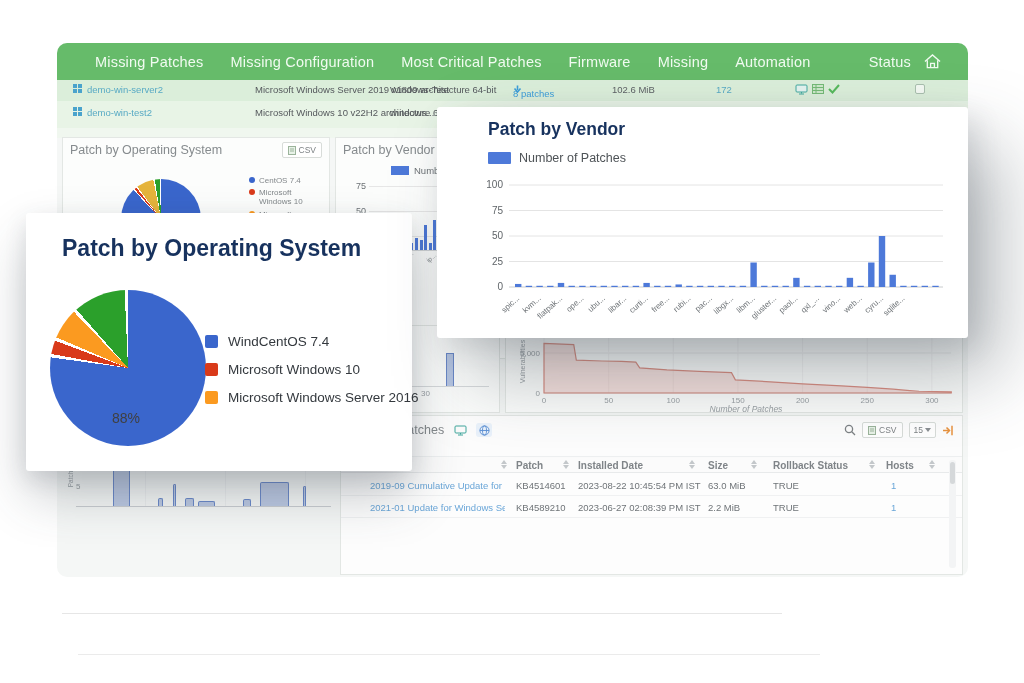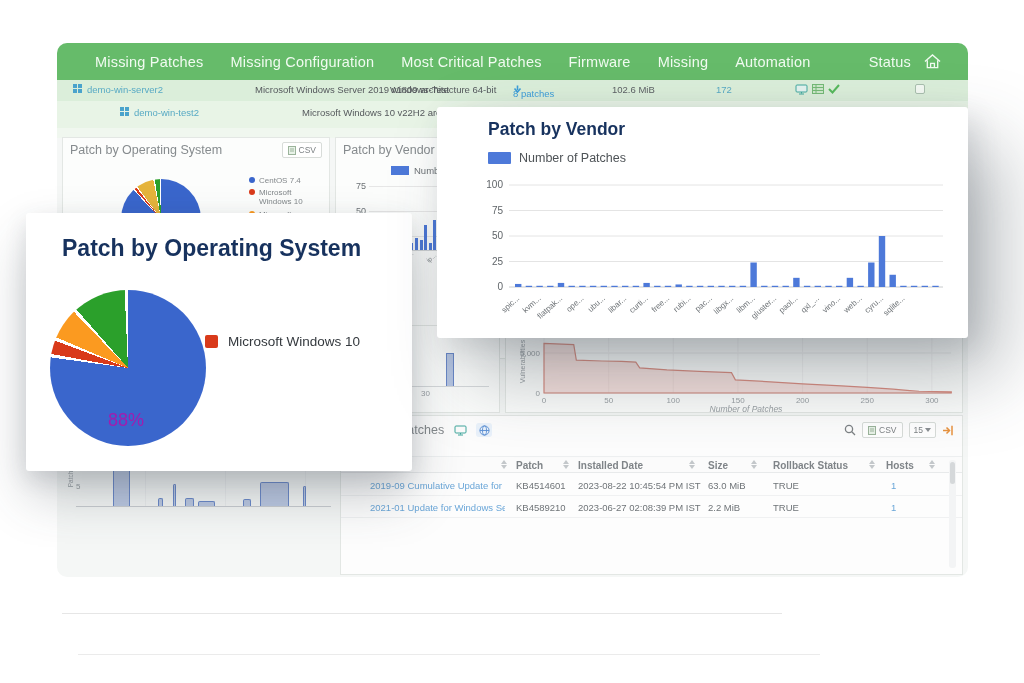--- a/index.html
+++ b/index.html
@@ -15,21 +15,21 @@
   .navbar .nav-item{margin-right:27px;white-space:nowrap;cursor:pointer;}
   .navbar .spacer{flex:1;}
   .navbar .status{margin-right:12px;}
 
   
   .hrow{position:absolute;left:0;width:100%;font-size:9.5px;}
   .hrow1{top:37px;height:21px;background:#dbeeda;}
   .hrow2{top:58px;height:27px;background:#e8f4e6;}
   .hstrip{top:85px;height:10px;background:#f0f7ef;position:absolute;left:0;width:100%;}
   .hrow span,.hrow .ic{position:absolute;top:4px;white-space:nowrap;}
-  .hrow2 span,.hrow2 .ic{top:6px;margin-left:47px;}
+  .hrow2 span,.hrow2 .ic{top:6px;}
   .c-name{left:30px;color:#58aac4;}
   .c-os{left:198px;color:#55595d;}
   .c-group{left:333px;color:#53575b;}
   .c-patches{left:456px;color:#3d9ed9;}
   .c-size{left:555px;color:#5d6165;}
   .c-count{left:659px;color:#58aac4;}
   .win-ic{left:16px;width:9px;height:9px;display:grid;grid-template-columns:4px 4px;gap:1px;}
   .win-ic i{background:#4aa3cc;}
   .ic-monitor{left:738px;} .ic-grid{left:755px;} .ic-check{left:771px;}
   .chk{left:858px;width:10px;height:10px;border:1.4px solid #a9bfae;border-radius:2px;background:#f2f8f2;}
@@ -105,21 +105,21 @@
   .mini-bars i{position:absolute;background:rgba(99,130,197,.40);border:1px solid #6a88c9;
     border-bottom:none;border-radius:2px 2px 0 0;bottom:12px;}
 
   
   .card{position:absolute;background:#fff;border-radius:3px;z-index:10;}
   .card-os{left:26px;top:213px;width:386px;height:258px;
     box-shadow:0 26px 50px -4px rgba(55,65,75,.30),0 8px 22px rgba(55,65,75,.13);}
   .card-os .title{position:absolute;left:36px;top:22px;font-size:23px;font-weight:bold;color:#17325e;}
   .big-pie{position:absolute;left:24px;top:77px;width:156px;height:156px;border-radius:50%;}
   .pie-label{position:absolute;left:58px;top:197px;width:84px;text-align:center;
-    color:#a21caf;font-size:18px;}
+    color:#404040;font-size:14px;}
   .os-legend{position:absolute;left:179px;top:114px;}
   .os-legend .li{display:flex;align-items:center;gap:10px;height:28px;
     font-size:13.5px;color:#34393e;white-space:nowrap;}
   .os-legend .sw{width:13px;height:13px;border-radius:2px;flex:0 0 13px;}
 
   .card-vendor{left:437px;top:107px;width:531px;height:231px;
     box-shadow:32px 38px 75px rgba(55,65,75,.35),8px 10px 28px rgba(55,65,75,.14);}
   .card-vendor .title{position:absolute;left:51px;top:12px;font-size:17.5px;font-weight:bold;color:#17325e;}
   .v-legend{position:absolute;left:51px;top:44px;display:flex;align-items:center;gap:8px;
     font-size:12.5px;color:#4e5357;}
@@ -398,22 +398,30 @@
       <div class="mini-base"></div>
     </div>
   </div>
 
   <div class="card card-os">
     <div class="title">Patch by Operating System</div>
     <div class="big-pie" id="big-pie" style="background: conic-gradient(rgb(58, 102, 204) 0deg, rgb(58, 102, 204) 277.854deg, rgb(255, 255, 255) 277.854deg, rgb(255, 255, 255) 280.354deg, rgb(217, 58, 26) 280.354deg, rgb(217, 58, 26) 290.597deg, rgb(255, 255, 255) 290.597deg, rgb(255, 255, 255) 293.097deg, rgb(251, 154, 32) 293.097deg, rgb(251, 154, 32) 316.084deg, rgb(255, 255, 255) 316.084deg, rgb(255, 255, 255) 318.584deg, rgb(43, 160, 43) 318.584deg, rgb(43, 160, 43) 357.5deg, rgb(255, 255, 255) 357.5deg, rgb(255, 255, 255) 360deg);"></div>
     <div class="pie-label">88%</div>
     <div class="os-legend">
       <div class="li">
+          <span class="sw" style="background: rgb(58, 102, 204);"></span>
+          <span>WindCentOS 7.4</span>
+        </div>
+      <div class="li">
           <span class="sw" style="background: rgb(217, 58, 26);"></span>
           <span>Microsoft Windows 10</span>
+        </div>
+      <div class="li">
+          <span class="sw" style="background: rgb(251, 154, 32);"></span>
+          <span>Microsoft Windows Server 2016</span>
         </div>
     </div>
   </div>
 
   <div class="card card-vendor">
     <div class="title">Patch by Vendor</div>
     <div class="v-legend">
       <span class="sw" style="background: rgb(77, 121, 217);"></span>
       <span>Number of Patches</span>
     </div>

